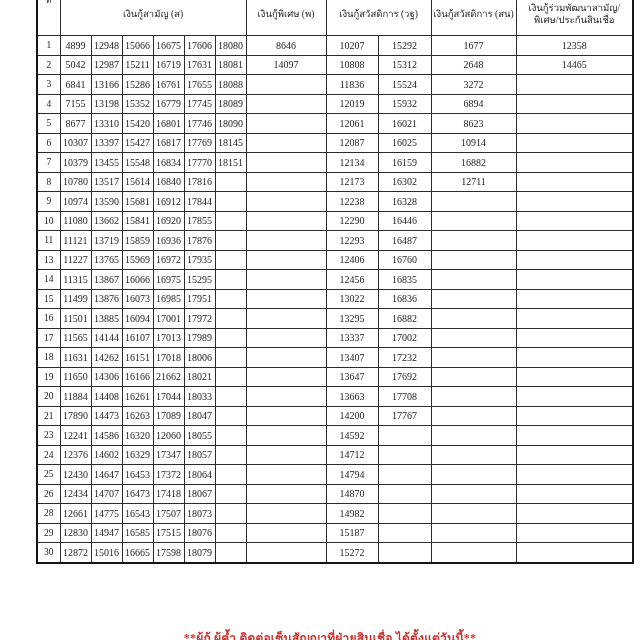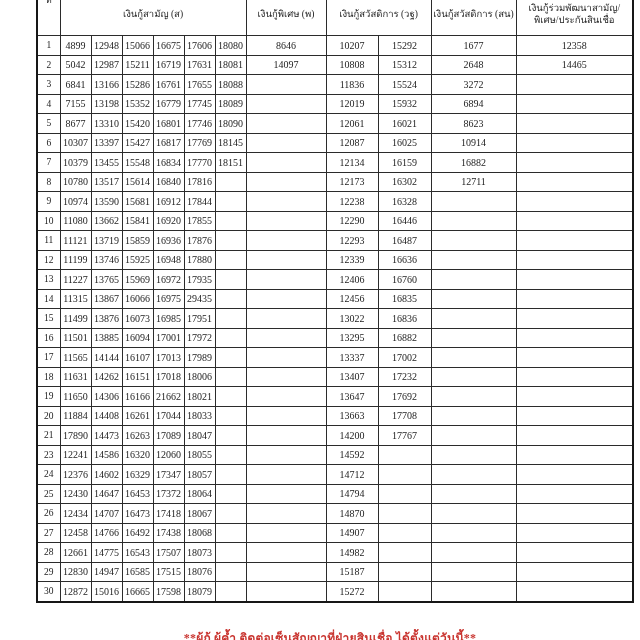--- a/index.html
+++ b/index.html
@@ -231,54 +231,40 @@
             <td data-name="value-cell">16936</td>
             <td data-name="value-cell">17876</td>
             <td data-name="value-cell"></td>
             <td data-name="value-cell"></td>
             <td data-name="value-cell">12293</td>
             <td data-name="value-cell">16487</td>
             <td data-name="value-cell"></td>
             <td data-name="value-cell"></td>
           </tr>
           <tr data-name="table-row">
-            <td data-name="row-number-cell">12</td>
-            <td data-name="value-cell">11199</td>
-            <td data-name="value-cell">13746</td>
-            <td data-name="value-cell">15925</td>
-            <td data-name="value-cell">16948</td>
-            <td data-name="value-cell">17880</td>
-            <td data-name="value-cell"></td>
-            <td data-name="value-cell"></td>
-            <td data-name="value-cell">12339</td>
-            <td data-name="value-cell">16636</td>
-            <td data-name="value-cell"></td>
-            <td data-name="value-cell"></td>
-          </tr>
-          <tr data-name="table-row">
             <td data-name="row-number-cell">13</td>
             <td data-name="value-cell">11227</td>
             <td data-name="value-cell">13765</td>
             <td data-name="value-cell">15969</td>
             <td data-name="value-cell">16972</td>
             <td data-name="value-cell">17935</td>
             <td data-name="value-cell"></td>
             <td data-name="value-cell"></td>
             <td data-name="value-cell">12406</td>
             <td data-name="value-cell">16760</td>
             <td data-name="value-cell"></td>
             <td data-name="value-cell"></td>
           </tr>
           <tr data-name="table-row">
             <td data-name="row-number-cell">14</td>
             <td data-name="value-cell">11315</td>
             <td data-name="value-cell">13867</td>
             <td data-name="value-cell">16066</td>
             <td data-name="value-cell">16975</td>
-            <td data-name="value-cell">29435</td>
+            <td data-name="value-cell">15295</td>
             <td data-name="value-cell"></td>
             <td data-name="value-cell"></td>
             <td data-name="value-cell">12456</td>
             <td data-name="value-cell">16835</td>
             <td data-name="value-cell"></td>
             <td data-name="value-cell"></td>
           </tr>
           <tr data-name="table-row">
             <td data-name="row-number-cell">15</td>
             <td data-name="value-cell">11499</td>
@@ -427,34 +413,20 @@
             <td data-name="value-cell">17418</td>
             <td data-name="value-cell">18067</td>
             <td data-name="value-cell"></td>
             <td data-name="value-cell"></td>
             <td data-name="value-cell">14870</td>
             <td data-name="value-cell"></td>
             <td data-name="value-cell"></td>
             <td data-name="value-cell"></td>
           </tr>
           <tr data-name="table-row">
-            <td data-name="row-number-cell">27</td>
-            <td data-name="value-cell">12458</td>
-            <td data-name="value-cell">14766</td>
-            <td data-name="value-cell">16492</td>
-            <td data-name="value-cell">17438</td>
-            <td data-name="value-cell">18068</td>
-            <td data-name="value-cell"></td>
-            <td data-name="value-cell"></td>
-            <td data-name="value-cell">14907</td>
-            <td data-name="value-cell"></td>
-            <td data-name="value-cell"></td>
-            <td data-name="value-cell"></td>
-          </tr>
-          <tr data-name="table-row">
             <td data-name="row-number-cell">28</td>
             <td data-name="value-cell">12661</td>
             <td data-name="value-cell">14775</td>
             <td data-name="value-cell">16543</td>
             <td data-name="value-cell">17507</td>
             <td data-name="value-cell">18073</td>
             <td data-name="value-cell"></td>
             <td data-name="value-cell"></td>
             <td data-name="value-cell">14982</td>
             <td data-name="value-cell"></td>

